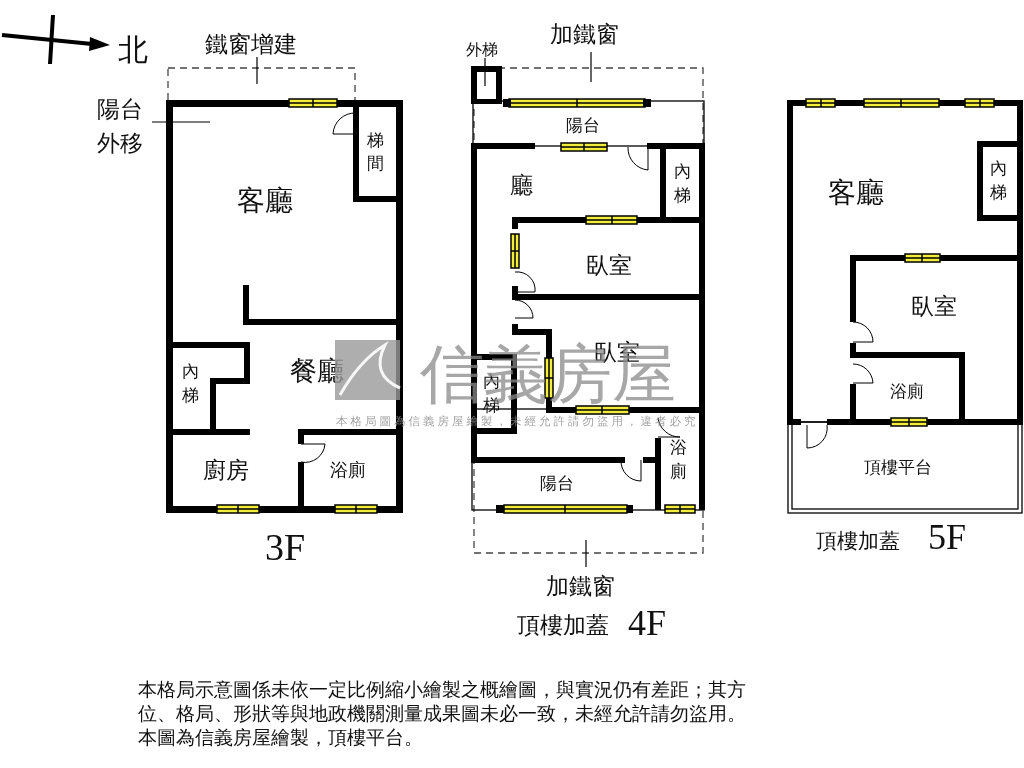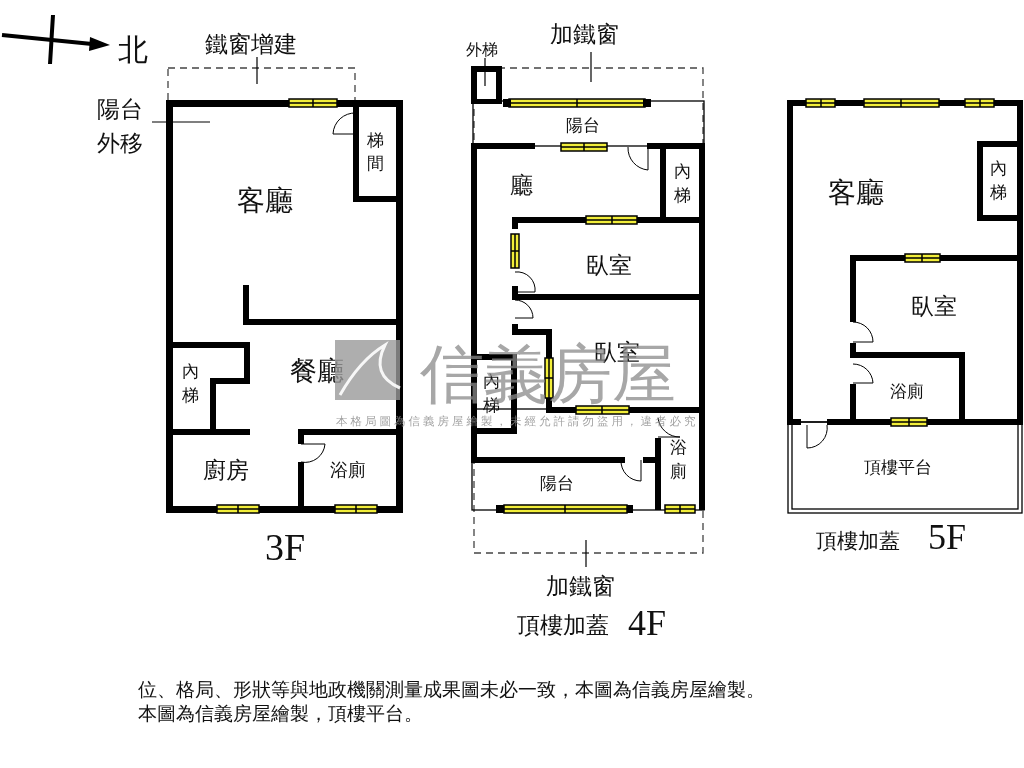--- a/index.html
+++ b/index.html
@@ -264,15 +264,16 @@
 
   <g>
     <rect x="335" y="340" width="65" height="60" fill="#9a9a9a" opacity="0.8"></rect>
     <path d="M340,395 Q360,360 385,345 Q370,375 400,388" fill="none" stroke="#fff" stroke-width="3" opacity="0.9"></path>
     <text class="wm-big" x="420" y="396" font-size="64">信義房屋</text>
     <text class="wm-small" x="336" y="425" font-size="11.5" letter-spacing="3">本格局圖為信義房屋繪製，未經允許請勿盜用，違者必究</text>
   </g>
 </svg>
 
 <div class="disclaimer">
-  <div>位、格局、形狀等與地政機關測量成果圖未必一致，本圖為信義房屋繪製。</div>
+  <div>本格局示意圖係未依一定比例縮小繪製之概繪圖，與實況仍有差距；其方</div>
+  <div>位、格局、形狀等與地政機關測量成果圖未必一致，未經允許請勿盜用。</div>
   <div>本圖為信義房屋繪製，頂樓平台。</div>
 </div>
 
 </body></html>

